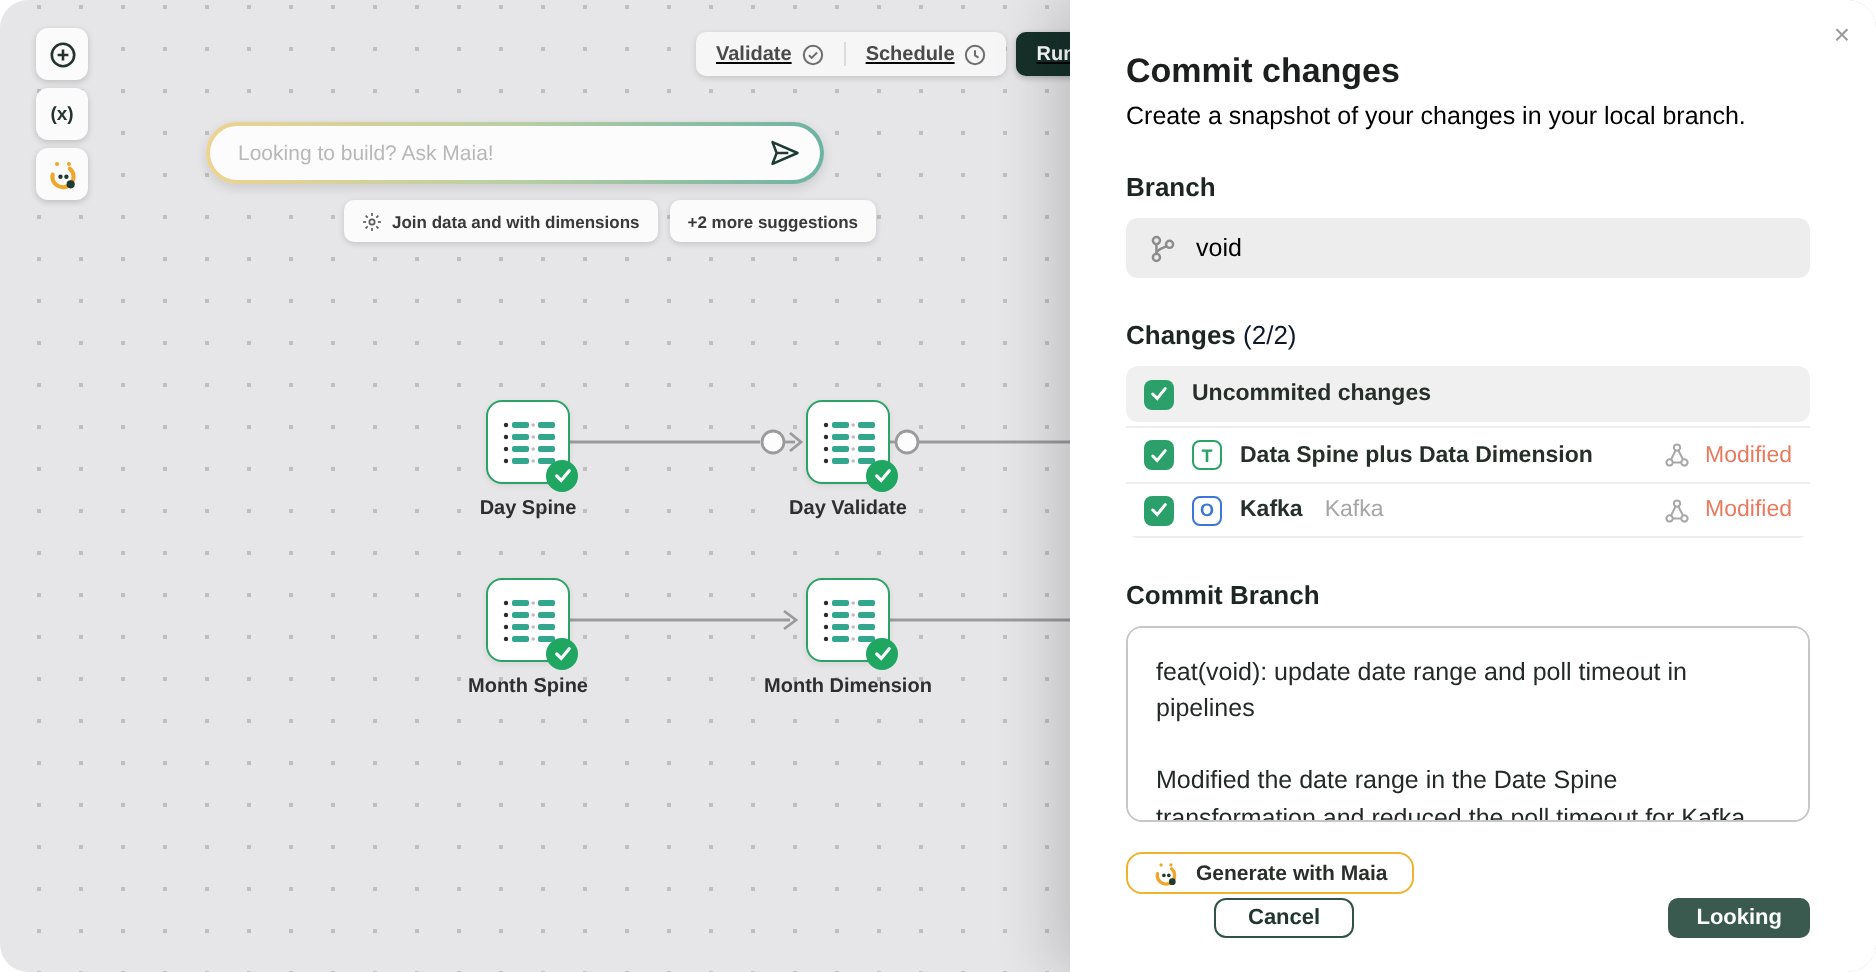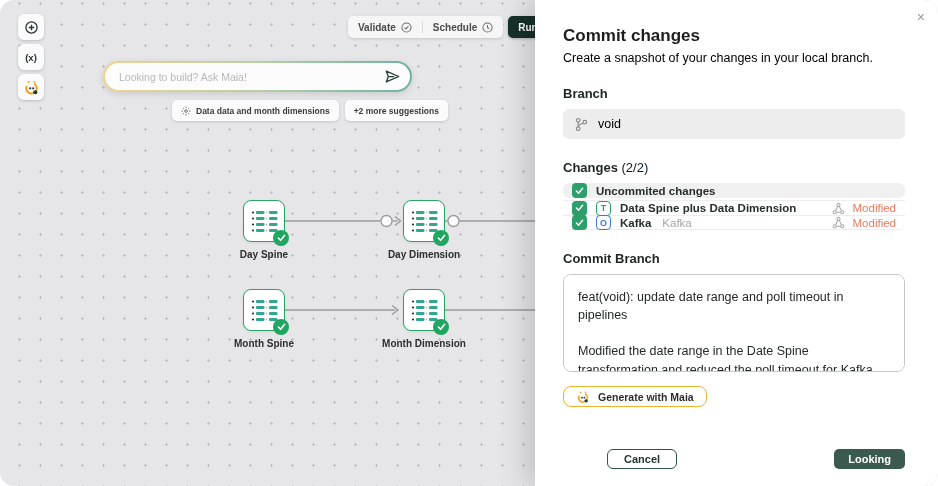--- a/index.html
+++ b/index.html
@@ -11,21 +11,21 @@
   .canvas { position:absolute; inset:0; width:535px;
     background-image:radial-gradient(circle,#bfbfc2 1.05px,transparent 1.2px);
     background-size:21px 21px; background-position:9px 14px; }
   .edges { position:absolute; left:0; top:0; }
 
   .sidebar { position:absolute; left:18px; top:14px; display:flex; flex-direction:column; gap:4px; }
   .side-btn { width:26px; height:26px; border:none; border-radius:6px; background:#fbfbfb;
     box-shadow:0 1px 3px rgba(0,0,0,.18); display:flex; align-items:center; justify-content:center;
     cursor:pointer; color:#25332e; font-weight:700; font-size:9.5px; }
 
-  .toolbar { position:absolute; left:348px; top:16px; display:flex; gap:5px; align-items:center; }
+  .toolbar { position:absolute; left:348px; top:16px; display:flex; gap:5px; align-items:center;text-decoration:underline; }
   .toolbar-group { display:flex; align-items:center; background:#f6f6f6; border-radius:5px;
     box-shadow:0 1px 3px rgba(0,0,0,.15); height:22px; }
   .tb-btn { display:flex; align-items:center; gap:5px; border:none; background:transparent;
     font-family:inherit; font-size:10px; font-weight:600; color:#4a4a4a; padding:0 10px; height:100%;
     cursor:pointer; }
   .tb-sep { width:1px; height:12px; background:#dcdcdc; }
   .run-btn { display:flex; align-items:center; gap:6px; height:22px; padding:0 10px;
     background:#16302a; color:#fff; border:none; border-radius:5px; font-family:inherit;
     font-size:10px; font-weight:600; cursor:pointer; box-shadow:0 1px 3px rgba(0,0,0,.25); }
 
@@ -62,21 +62,21 @@
   .panel-title { font-size:17px; font-weight:600; color:#1c1f1e; }
   .panel-sub { margin-top:5px; font-size:12.5px; color:#000000; }
   .section-label { margin-top:21px; font-size:13px; font-weight:700; color:#1d2622; }
   .count { font-weight:400; color:#0f172a; }
 
   .branch-row { margin-top:8px; height:30px; background:#ededee; border-radius:6px; display:flex;
     align-items:center; gap:9px; padding:0 11px; cursor:pointer; }
   .branch-name { font-size:12.5px; font-weight:500; color:#000000; }
 
   .changes-list { margin-top:8px; border-radius:6px; overflow:hidden; }
-  .change-row { display:flex; align-items:center; gap:9px; height:15px; padding:0 9px;
+  .change-row { display:flex; align-items:center; gap:9px; height:28px; padding:0 9px;
     background:#fff; border-top:1px solid #ededed; cursor:pointer; }
   .change-row.first { background:#f0f0f0; border-top:none; border-radius:6px; margin-bottom:2px; }
   .change-row.last { border-bottom:1px solid #ededed; }
   .cb { width:15px; height:15px; border-radius:4px; background:#2ba06a; display:flex;
     align-items:center; justify-content:center; flex:none; cursor:pointer; }
   .type-chip { width:15px; height:15px; border-radius:4px; background:#fff; display:flex;
     align-items:center; justify-content:center; font-size:9px; font-weight:700; flex:none; }
   .type-t { border:1.4px solid #2aa365; color:#2aa365; }
   .type-o { border:1.4px solid #3b76d8; color:#3b76d8; }
   .change-name { font-size:11.5px; font-weight:700; color:#272f2b; }
@@ -203,21 +203,21 @@
                 <path d="M6 9.6 V11.4"></path>
                 <path d="M0.6 6 H2.4"></path>
                 <path d="M9.6 6 H11.4"></path>
                 <path d="M2.2 2.2 L3.4 3.4"></path>
                 <path d="M8.6 8.6 L9.8 9.8"></path>
                 <path d="M9.8 2.2 L8.6 3.4"></path>
                 <path d="M3.4 8.6 L2.2 9.8"></path>
               </g>
             </svg>
         </span>
-        <span>Data data and month dimensions</span>
+        <span>Join data and with dimensions</span>
       </button>
       <button class="chip">
         <span>+2 more suggestions</span>
       </button>
     </div>
 
     <div class="node" style="left:243px;top:200px">
       <span style="display:flex">
         <svg width="27" height="24" viewBox="0 0 27 24">
             <g>
@@ -270,21 +270,21 @@
               <rect x="18" y="20" width="8.5" height="3" rx="1" fill="#33a78e"></rect>
             </g>
           </svg>
       </span>
       <span class="badge">
         <svg width="9" height="8" viewBox="0 0 10 9">
             <path d="M1.5 4.5 L4 7 L8.5 1.5" fill="none" stroke="#fff" stroke-width="1.8" stroke-linecap="round"></path>
           </svg>
       </span>
     </div>
-    <div class="node-label" style="left:354px;top:249px">Day Dimension</div>
+    <div class="node-label" style="left:354px;top:249px">Day Validate</div>
 
     <div class="node" style="left:243px;top:289px">
       <span style="display:flex">
         <svg width="27" height="24" viewBox="0 0 27 24">
             <g>
               <circle cx="2" cy="3.5" r="1.1" fill="#2c2c2c"></circle>
               <rect x="5" y="2" width="8.5" height="3" rx="1" fill="#33a78e"></rect>
               <circle cx="15.6" cy="3.5" r="0.9" fill="#bdbdbd"></circle>
               <rect x="18" y="2" width="8.5" height="3" rx="1" fill="#33a78e"></rect>
               <circle cx="2" cy="9.5" r="1.1" fill="#2c2c2c"></circle>

